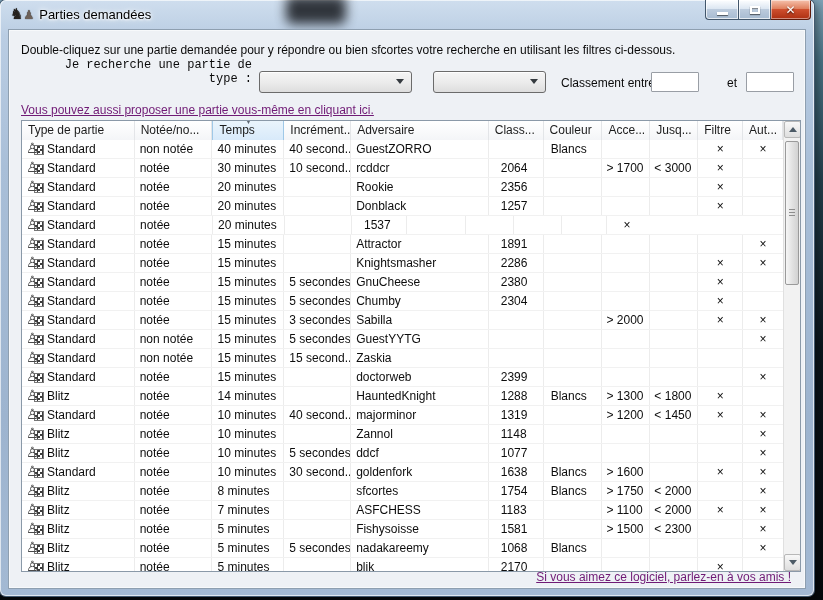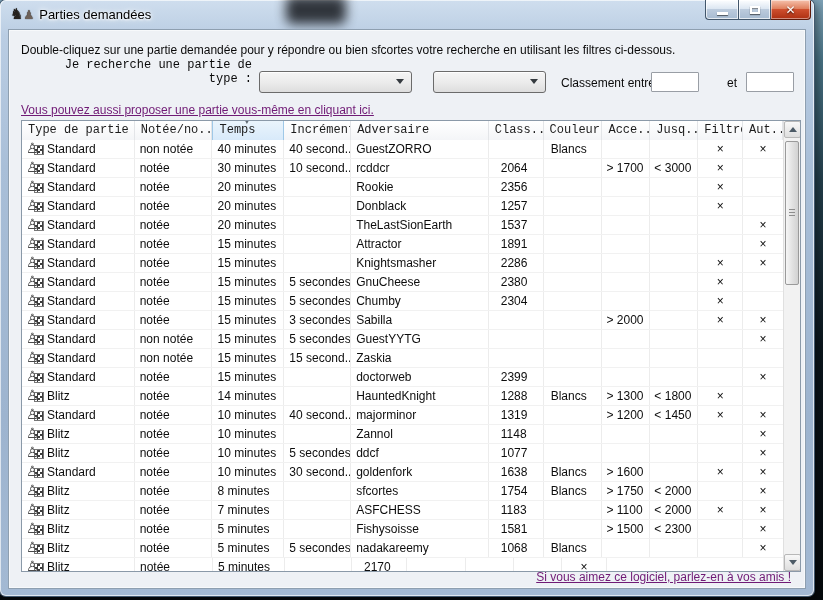--- a/index.html
+++ b/index.html
@@ -61,21 +61,21 @@
   .txt-min{left:642px;}
   .et-label{left:718px; top:46px;}
   .txt-max{left:737px;}
   a.linkstyle{font-size:12px; color:#701a75; text-decoration:underline; cursor:pointer;}
   .propose-link{position:absolute; left:12px; top:73px;}
   .footer-link{position:absolute; right:14px; bottom:4px;text-align:right;}
   
   .table{position:absolute; left:12px; top:90px; width:780px; height:452px;
     background:#fff; border:1px solid #8a99a8; overflow:hidden;}
   .thead{position:absolute; left:0; top:0; width:761px; height:29px; display:flex;
-    background:linear-gradient(180deg,#ffffff,#f6f7f9 55%,#eef0f3); border-bottom:1px solid #d9dbde;font-family:Liberation Mono, monospace;}
+    background:linear-gradient(180deg,#ffffff,#f6f7f9 55%,#eef0f3); border-bottom:1px solid #d9dbde;}
   .hcell{position:relative; height:19px; font-size:12px; color:#1c1c1c; line-height:18px;
     padding-left:6px; border-right:1px solid #e3e5e8; white-space:nowrap; overflow:hidden; cursor:default;}
   .hcell.sorted{background:linear-gradient(180deg,#eaf4fc,#d8eafa); border-left:1px solid #9fc8e7;
     border-right:1px solid #9fc8e7;}
   .hcell .sort-arrow{position:absolute; left:50%; top:-3px; margin-left:-4px; font-size:8px; color:#5c6670; line-height:8px;}
   .tbody{position:absolute; left:0; top:19px; width:761px; bottom:0; overflow:hidden;}
   .trow{display:flex; height:19px; border-bottom:1px solid #f1f1f1; background:#fff;}
   .cell{height:18px; line-height:18px; font-size:12px; color:#0d0d0d; padding-left:5px;
     border-right:1px solid #ececec; white-space:nowrap; overflow:hidden;}
   .c0{width:113px; display:flex; align-items:center; gap:3px;}
@@ -242,21 +242,20 @@
             <div class="cell c0">
               <span class="picon">
                 <span class="board"></span>
                 <span class="pawn">♙</span>
               </span>
               <span>Standard</span>
             </div>
             <div class="cell c1">notée</div>
             <div class="cell c2">20 minutes</div>
             <div class="cell c3"></div>
-            <div class="cell c4">TheLastSionEarth</div>
             <div class="cell c5">1537</div>
             <div class="cell c6"></div>
             <div class="cell c7"></div>
             <div class="cell c8"></div>
             <div class="cell c9"></div>
             <div class="cell c10">×</div>
           </div>
           <div class="trow">
             <div class="cell c0">
               <span class="picon">
@@ -584,20 +583,21 @@
             <div class="cell c0">
               <span class="picon">
                 <span class="board"></span>
                 <span class="pawn">♙</span>
               </span>
               <span>Blitz</span>
             </div>
             <div class="cell c1">notée</div>
             <div class="cell c2">5 minutes</div>
             <div class="cell c3"></div>
+            <div class="cell c4">blik</div>
             <div class="cell c5">2170</div>
             <div class="cell c6"></div>
             <div class="cell c7"></div>
             <div class="cell c8"></div>
             <div class="cell c9">×</div>
             <div class="cell c10"></div>
           </div>
         </div>
       <div class="sb">
         <div class="sb-btn sb-up">

